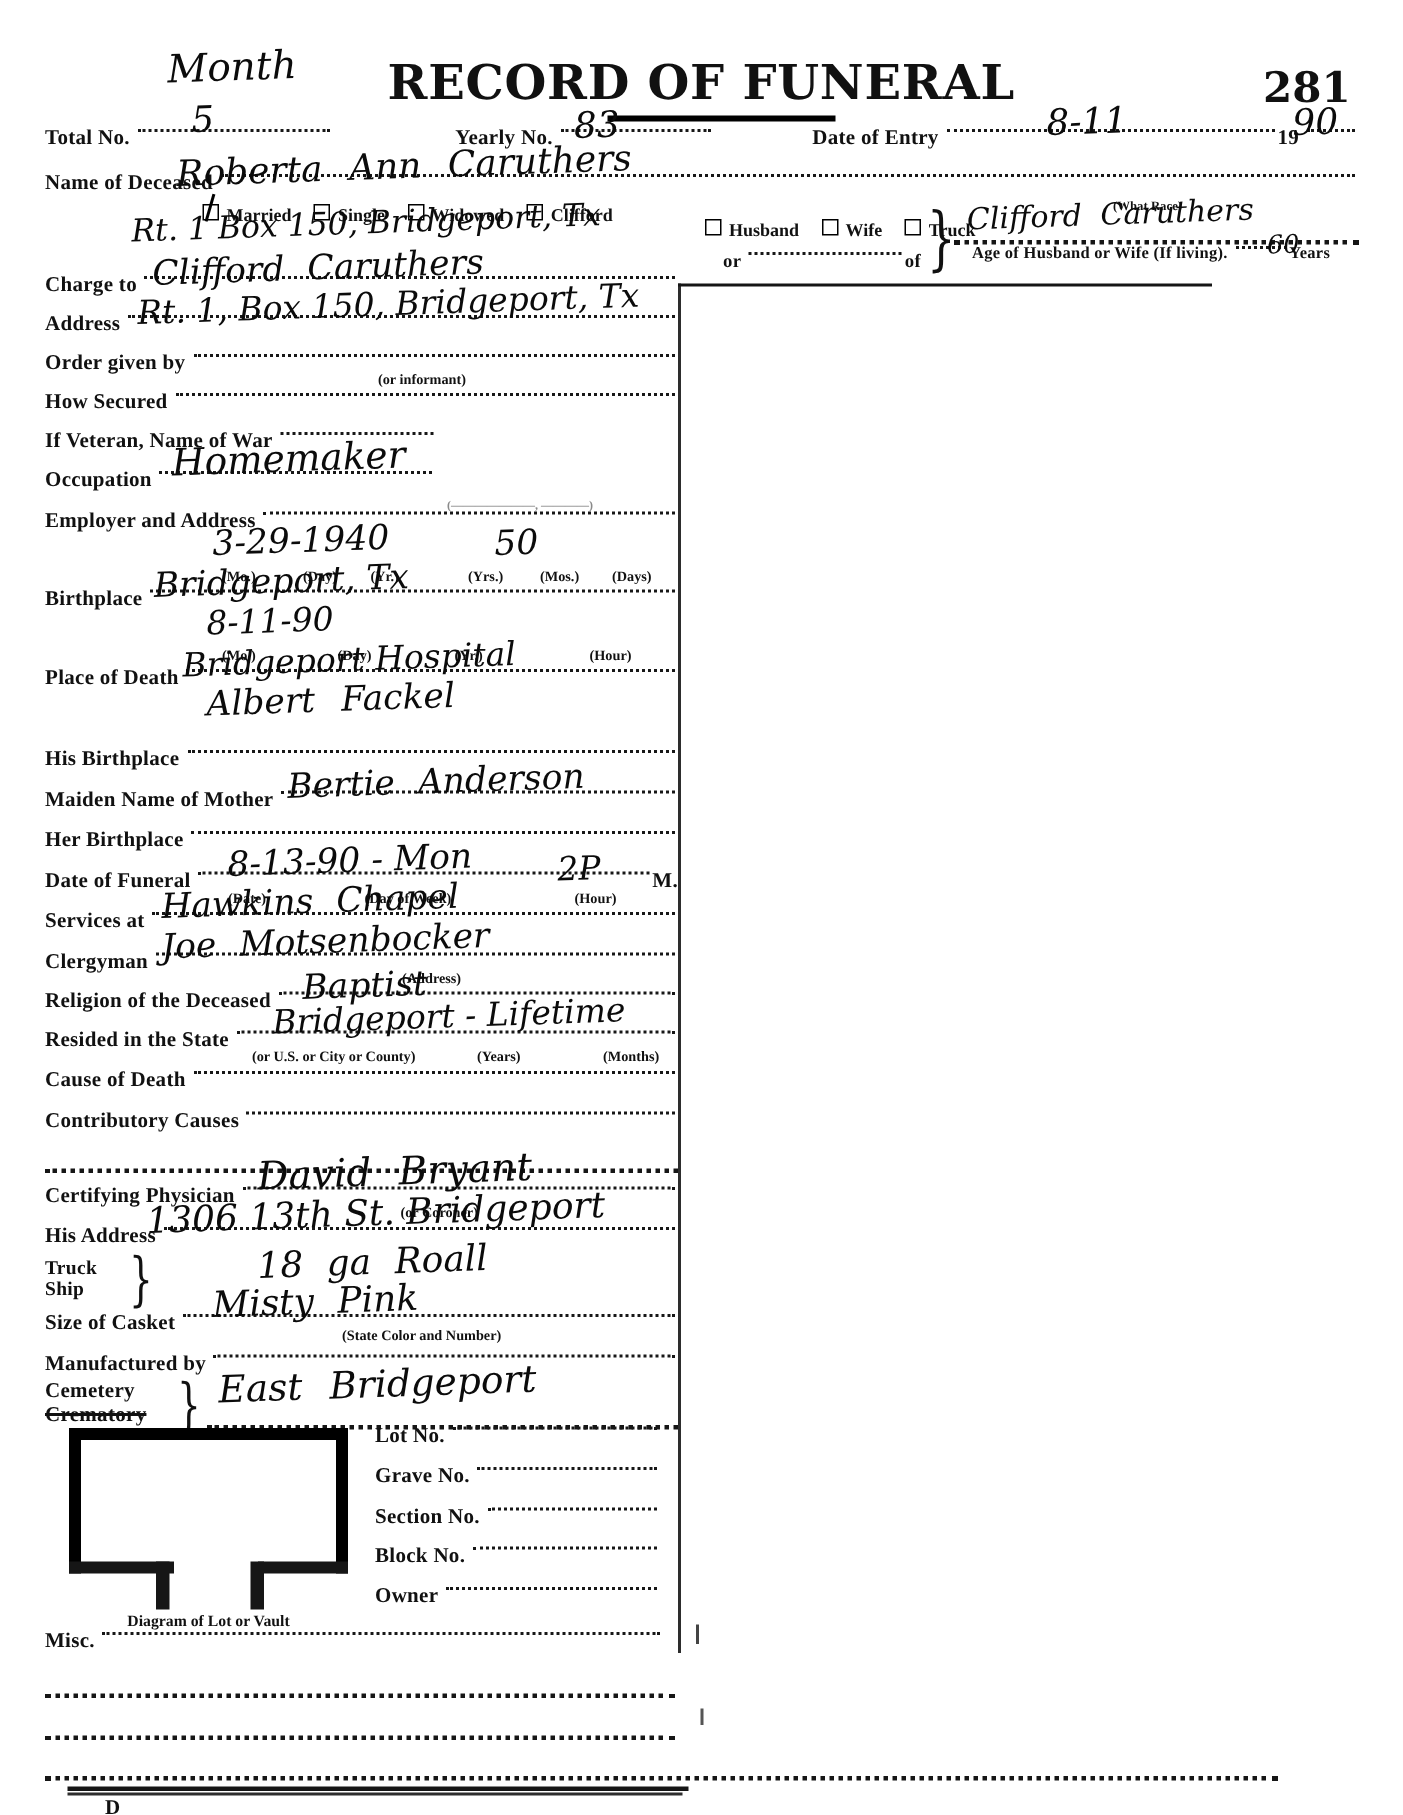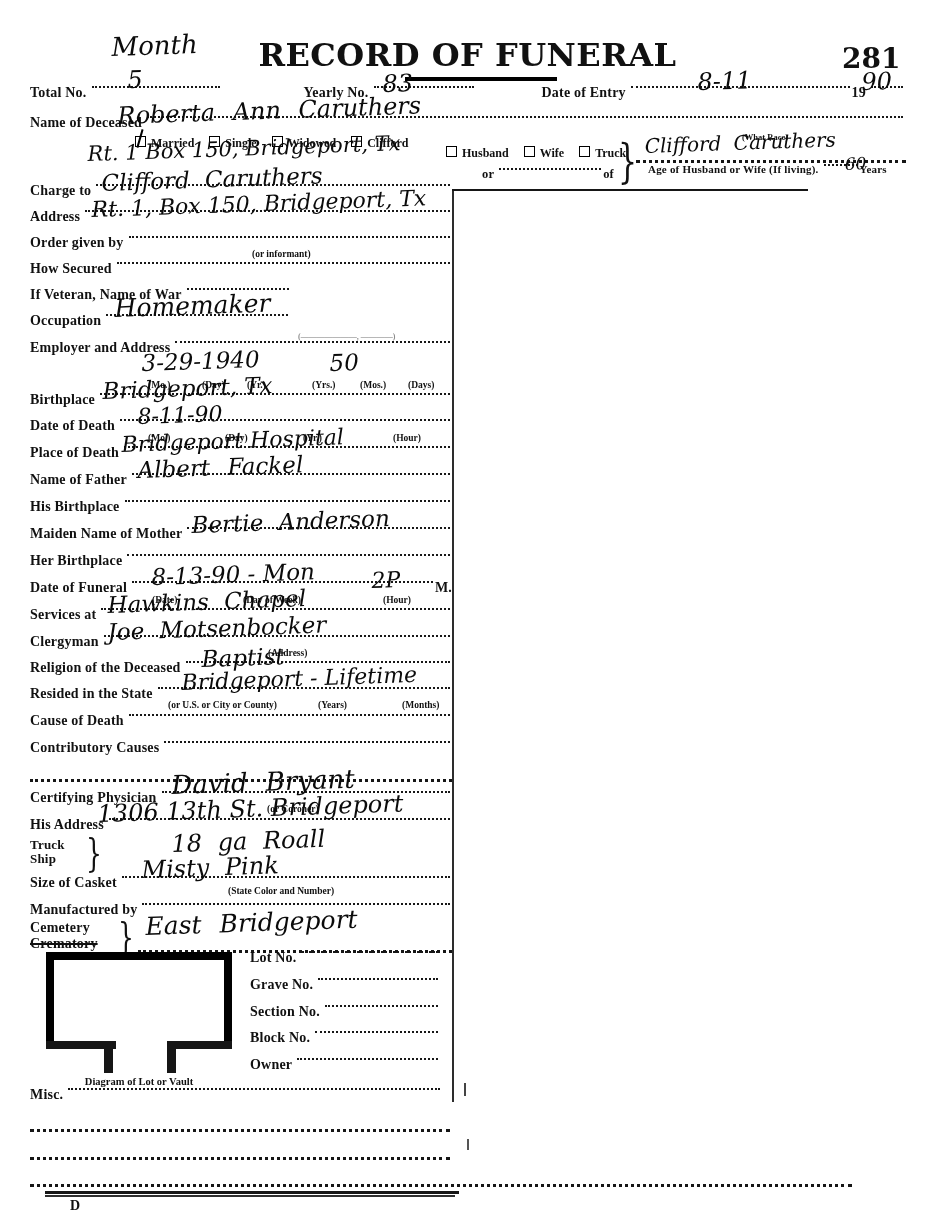--- a/index.html
+++ b/index.html
@@ -71,21 +71,21 @@
     <span class="cb"></span>
     <span class="cbl">Single</span>
     <span class="cb"></span>
     <span class="cbl">Widowed</span>
     <span class="cb"></span>
     <span class="cbl">Clifford</span>
   </div>
 
   <span class="hw" style="left:88px;top:144px;font-size:21px">Rt. 1 Box 150, Bridgeport, Tx</span>
 
-  <div class="r" style="top:146px;left:446px;width:150px;height:16px">
+  <div class="r" style="top:146px;left:470px;width:150px;height:16px">
     <span class="cb"></span>
     <span class="cbl">Husband</span>
     <span class="cb"></span>
     <span class="cbl">Wife</span>
     <span class="cb"></span>
     <span class="cbl" style="margin-right:0">Truck</span>
   </div>
   <div class="r" style="top:168px;left:482px;width:132px;height:16px">
     <span class="lbl sm">or</span>
     <span class="dots"></span>
@@ -150,40 +150,32 @@
   <span class="sub" style="left:312px;top:380px">(Yrs.)</span>
   <span class="sub" style="left:360px;top:380px">(Mos.)</span>
   <span class="sub" style="left:408px;top:380px">(Days)</span>
 
   <div class="r" style="top:393px">
     <span class="lbl">Birthplace</span>
     <span class="dots"></span>
   </div>
   <span class="hw" style="left:103px;top:380px;font-size:23px">Bridgeport, Tx</span>
 
-  <div class="r" style="top:419px">
-    <span class="lbl">Date of Death</span>
-    <span class="dots"></span>
-  </div>
   <span class="hw" style="left:138px;top:406px;font-size:22px">8-11-90</span>
   <span class="sub" style="left:148px;top:433px">(Mo.)</span>
   <span class="sub" style="left:225px;top:433px">(Day)</span>
   <span class="sub" style="left:303px;top:433px">(Yr.)</span>
   <span class="sub" style="left:393px;top:433px">(Hour)</span>
 
   <div class="r" style="top:446px">
     <span class="lbl">Place of Death</span>
     <span class="dots"></span>
   </div>
   <span class="hw" style="left:122px;top:434px;font-size:22px">Bridgeport Hospital</span>
 
-  <div class="r" style="top:473px">
-    <span class="lbl">Name of Father</span>
-    <span class="dots"></span>
-  </div>
   <span class="hw" style="left:138px;top:459px;font-size:23px;word-spacing:10px">Albert Fackel</span>
 
   <div class="r" style="top:527px">
     <span class="lbl">Maiden Name of Mother</span>
     <span class="dots"></span>
   </div>
 
   <div class="r" style="top:500px">
     <span class="lbl">His Birthplace</span>
     <span class="dots"></span>

